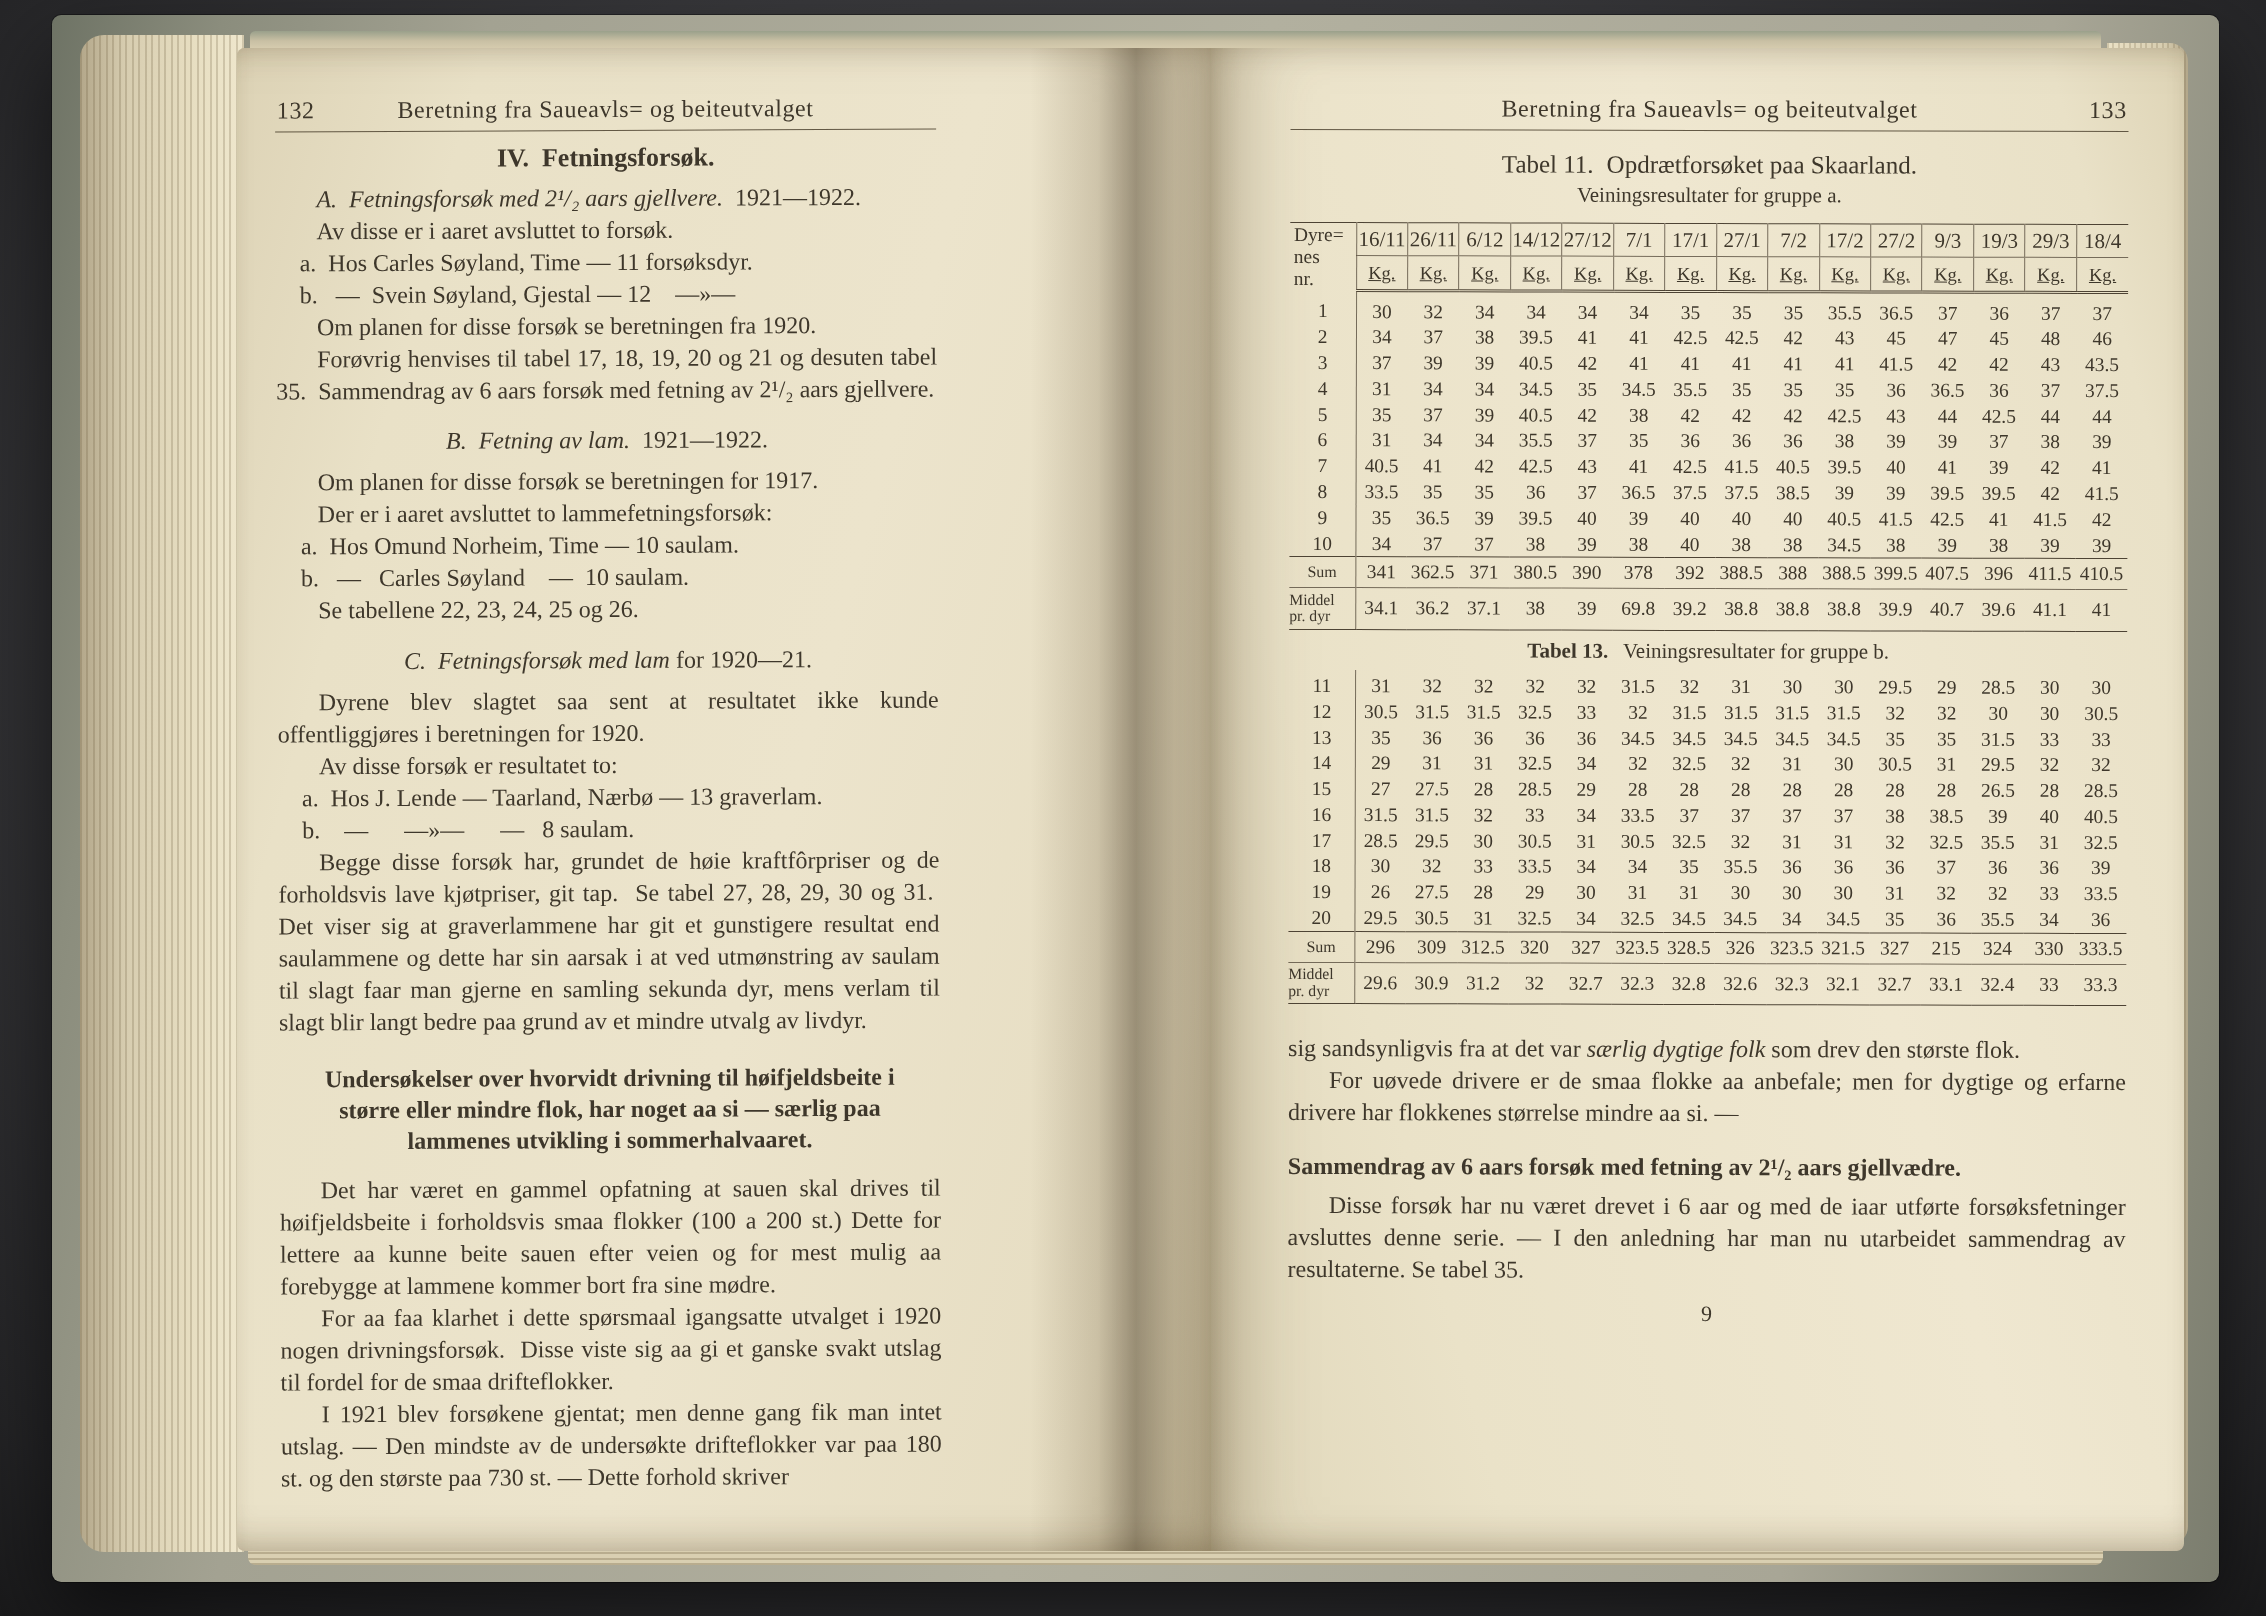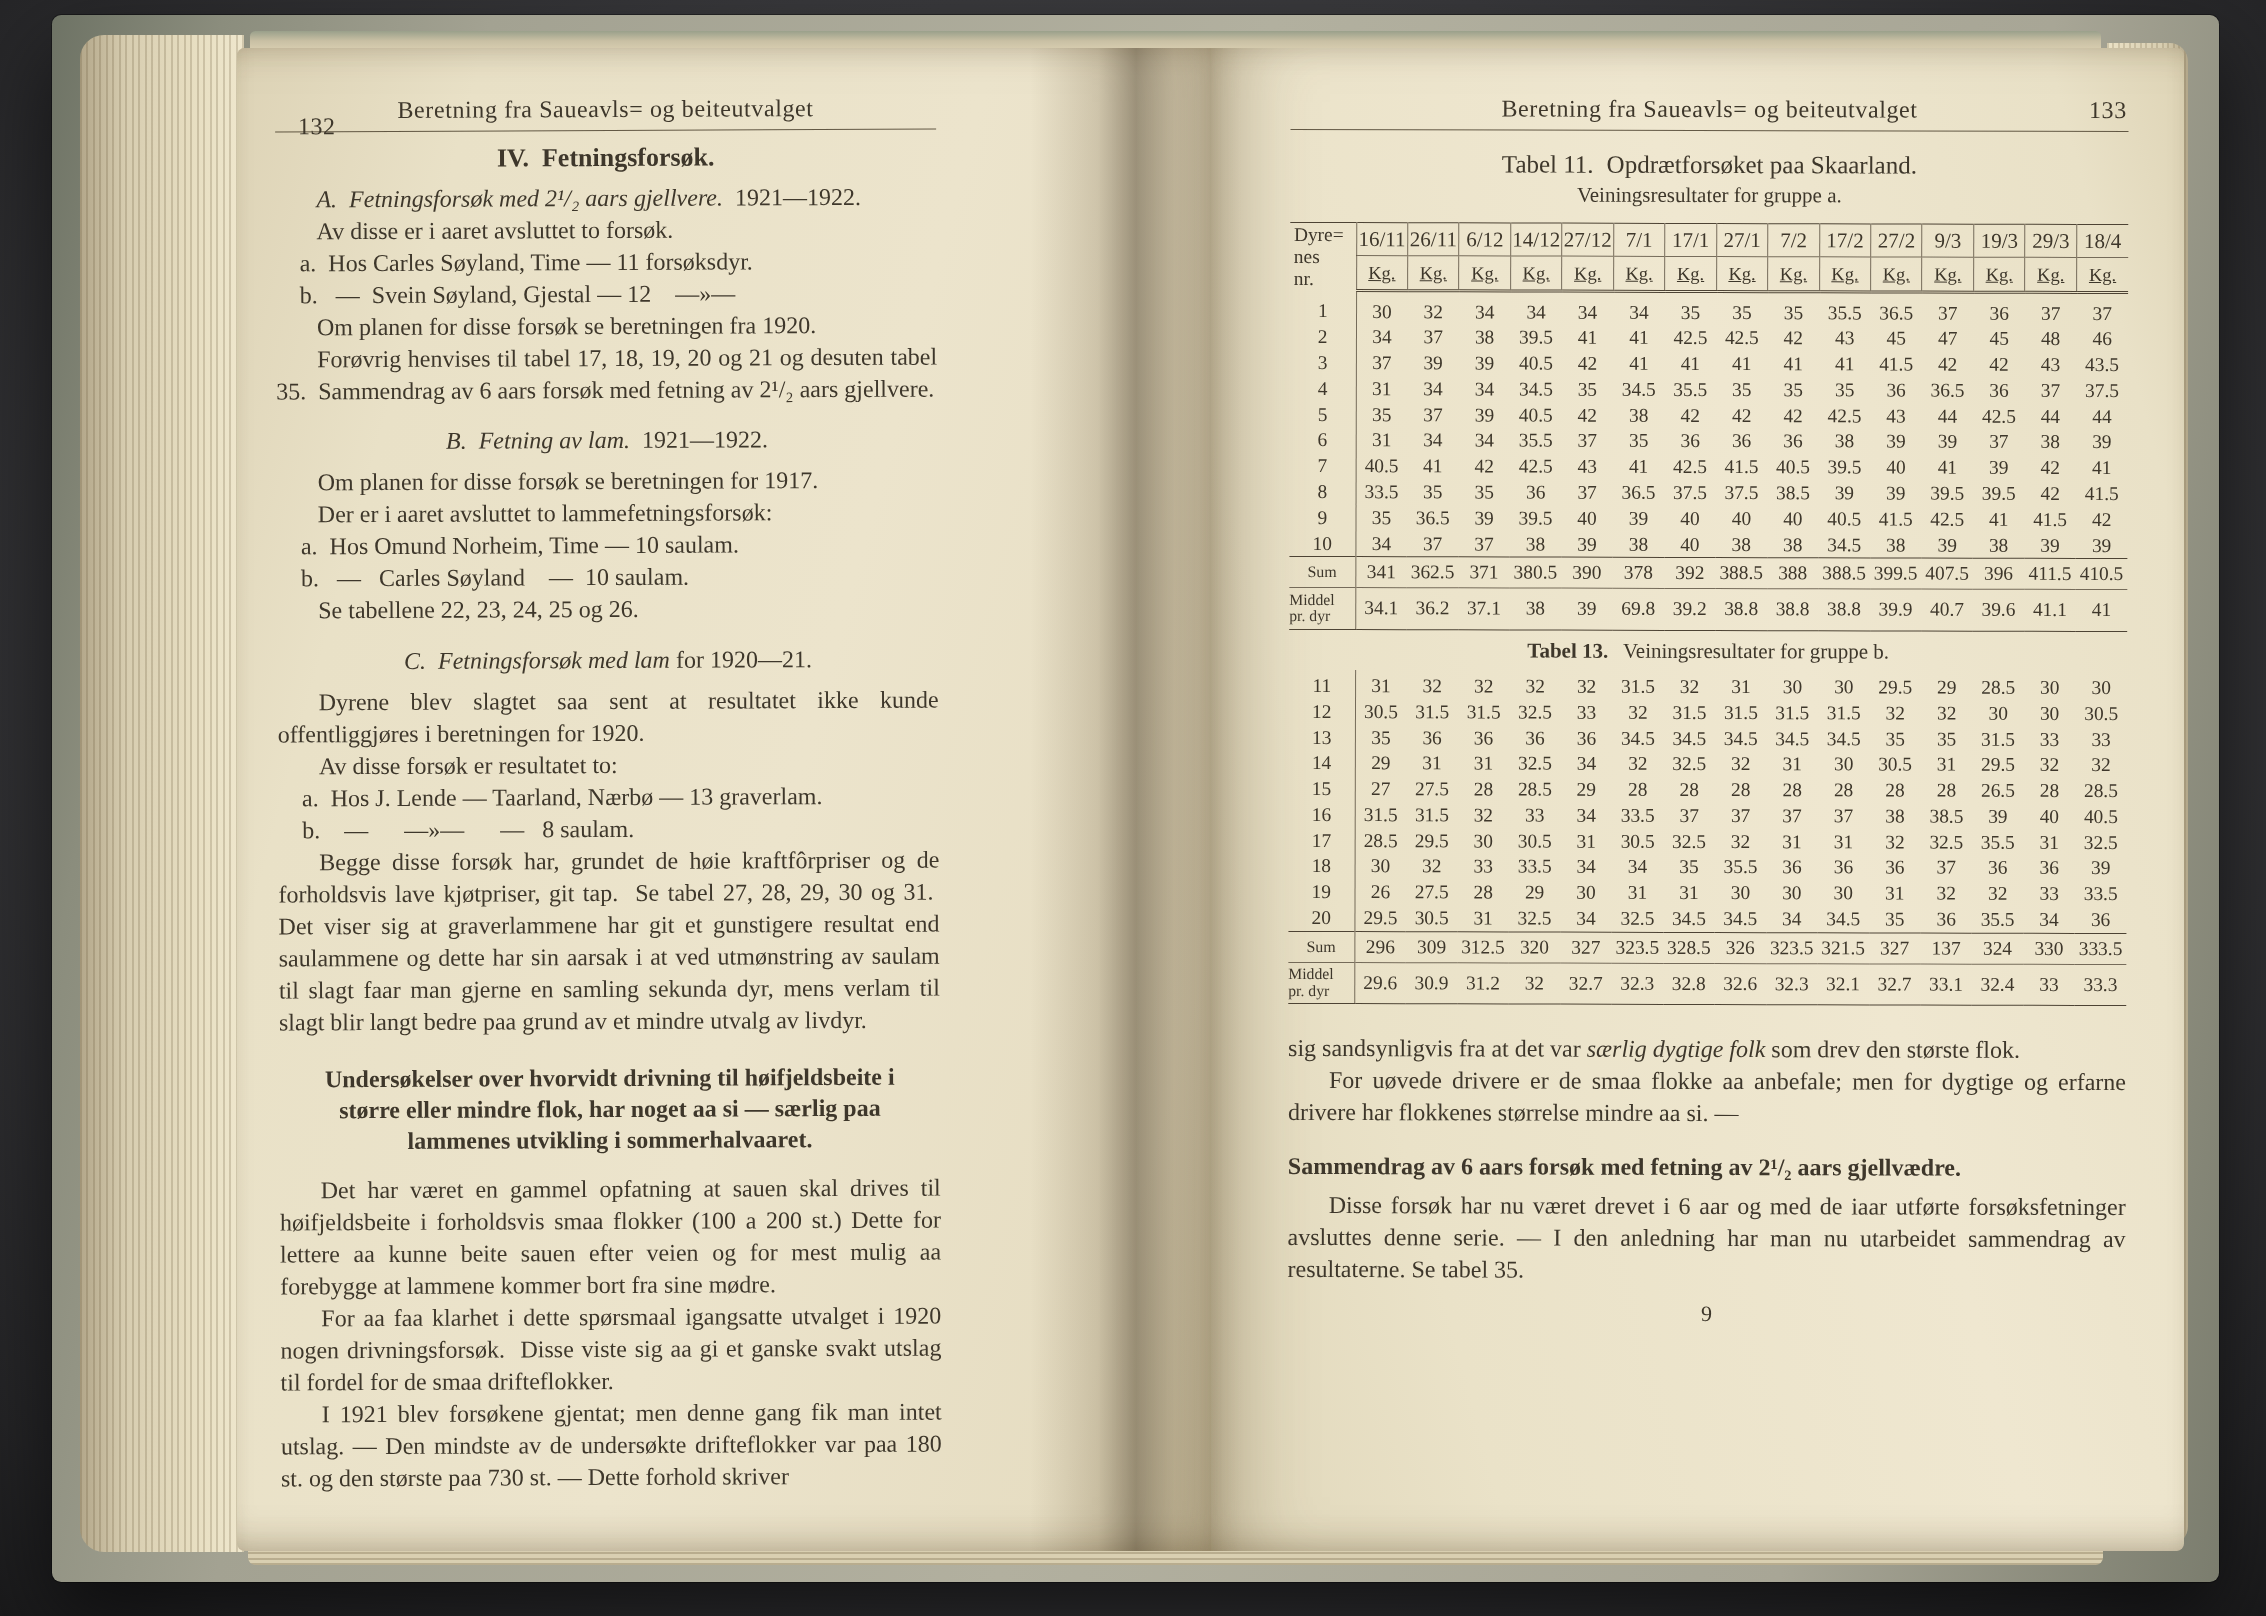--- a/index.html
+++ b/index.html
@@ -32,21 +32,21 @@
     background:linear-gradient(75deg,#e0d7ba 0%, #eae2c8 22%, #efe7d0 60%, #e9e1c7 90%, #ded4b6 100%);
     box-shadow:inset 65px 0 83px -46px rgba(80,60,30,.38), inset 0 16.6px 28px -18.5px rgba(80,60,30,.28), inset 0 -24px 37px -24px rgba(80,60,30,.38);}
   .gutter{position:absolute;left:50%;top:0;height:100%;width:212px;transform:translateX(-50%);pointer-events:none;
     background:linear-gradient(90deg, rgba(60,40,10,0) 0%, rgba(60,40,10,.16) 32%, rgba(38,24,4,.38) 50%, rgba(60,40,10,.16) 68%, rgba(60,40,10,0) 100%);}
   .content{position:relative;}
   .page-left .content{margin:48px 0 0 41px;width:661px;transform:rotate(-.25deg);}
   .page-right .content{margin:48px 0 0 78px;width:838px;transform:rotate(.15deg);}
 
   .running-head{position:relative;text-align:center;font-size:24px;letter-spacing:0.6px;
     padding-bottom:7.4px;border-bottom:1.8px solid rgba(74,63,45,.85);margin-bottom:11px;}
-  .running-head .pagenum-left{position:absolute;left:1.8px;top:16px;margin-left:21px;}
+  .running-head .pagenum-left{position:absolute;left:1.8px;top:0;}
   .running-head .pagenum-right{position:absolute;right:1.8px;top:0;}
 
   .body-col{font-size:24px;line-height:32px;}
   .blk-heading{text-align:center;font-weight:bold;font-size:26px;margin:9.2px 0 7.4px;}
   .blk-subheading{text-align:center;font-size:24px;margin:18.5px 0 9.2px;}
   .blk-item{margin:0;padding-left:24px;}
   .blk-para{margin:0;text-indent:41px;text-align:justify;}
   .blk-para-noindent{margin:0;text-align:justify;}
   .blk-bold-block{font-weight:bold;text-align:center;margin:26px 0 16.6px;padding:0 24px;line-height:31px;}
   .blk-bold-line{font-weight:bold;margin:22px 0 7.4px;text-align:justify;}
@@ -639,21 +639,21 @@
                     <td>309</td>
                     <td>312.5</td>
                     <td>320</td>
                     <td>327</td>
                     <td>323.5</td>
                     <td>328.5</td>
                     <td>326</td>
                     <td>323.5</td>
                     <td>321.5</td>
                     <td>327</td>
-                    <td>137</td>
+                    <td>215</td>
                     <td>324</td>
                     <td>330</td>
                     <td>333.5</td>
                   </tr>
                   <tr class="mid-row">
                     <th class="nrcell midlabel">
                       <div>Middel</div>
                       <div>pr. dyr</div>
                     </th>
                     <td>29.6</td>

